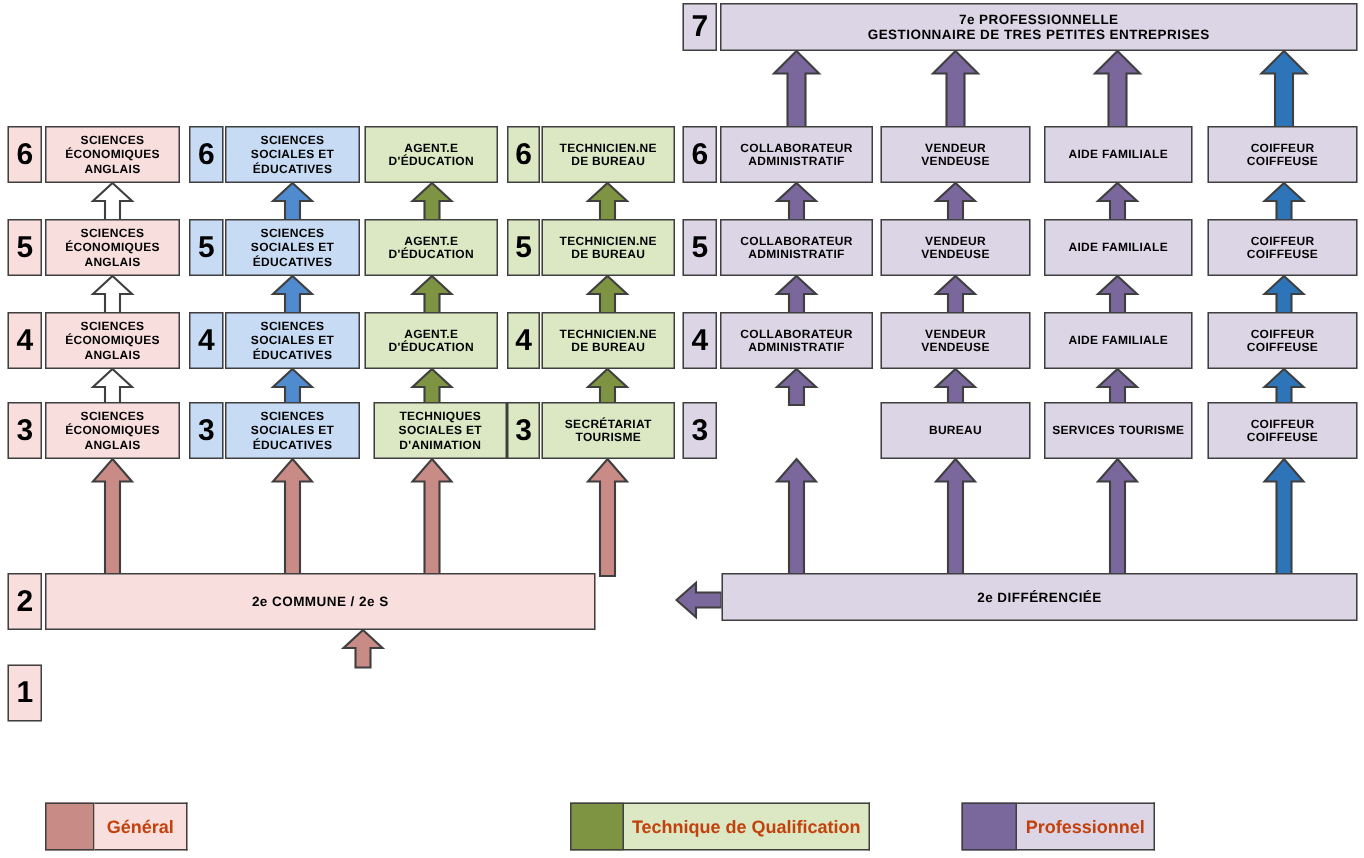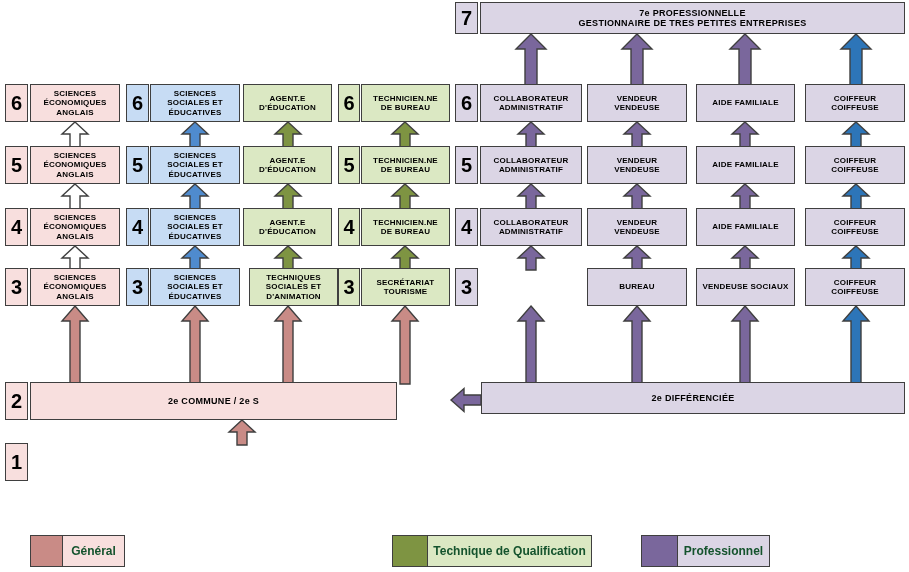--- a/index.html
+++ b/index.html
@@ -14,21 +14,21 @@
   .num{font-size:20px;}
   .mid{font-size:9px;letter-spacing:.3px;}
   .big{font-size:12px;}
   .f-general{background:var(--light-general);}
   .f-transition{background:var(--light-transition);}
   .f-qualification{background:var(--light-qualification);}
   .f-professionnel{background:var(--light-professionnel);}
   .legend-item{position:absolute;top:535px;height:32px;display:flex;z-index:2;}
   .legend-swatch{box-sizing:border-box;border:1.5px solid #3f3f3f;height:100%;}
   .legend-label{box-sizing:border-box;border:1.5px solid #3f3f3f;border-left:none;height:100%;
-       display:flex;align-items:center;justify-content:center;font-weight:bold;font-size:12px;color:#14532d;}
+       display:flex;align-items:center;justify-content:center;font-weight:bold;font-size:12px;color:#c2410c;}
   .sw-general{background:var(--arrow-general);}
   .sw-transition{background:var(--legend-transition-swatch);}
   .sw-qualification{background:var(--arrow-qualification);}
   .sw-professionnel{background:var(--arrow-professionnel);}
 </style>
 </head>
 <body>
 
 <div class="canvas">
   <div id="arrow-layer">
@@ -227,35 +227,35 @@
 SOCIALES ET
 ÉDUCATIVES</div>
   <div class="box lbl f-qualification" style="left:249px;top:268px;width:89px;height:38px">TECHNIQUES
 SOCIALES ET
 D'ANIMATION</div>
   <div class="box num f-qualification" style="left:338px;top:268px;width:22px;height:38px">3</div>
   <div class="box lbl f-qualification" style="left:361px;top:268px;width:89px;height:38px">SECRÉTARIAT
 TOURISME</div>
   <div class="box num f-professionnel" style="left:455px;top:268px;width:23px;height:38px">3</div>
   <div class="box lbl f-professionnel" style="left:587px;top:268px;width:100px;height:38px">BUREAU</div>
-  <div class="box lbl f-professionnel" style="left:696px;top:268px;width:99px;height:38px">VENDEUSE SOCIAUX</div>
+  <div class="box lbl f-professionnel" style="left:696px;top:268px;width:99px;height:38px">SERVICES TOURISME</div>
   <div class="box lbl f-professionnel" style="left:805px;top:268px;width:100px;height:38px">COIFFEUR
 COIFFEUSE</div>
 
   <div class="box num f-general" style="left:5px;top:382px;width:23px;height:38px">2</div>
   <div class="box mid f-general" style="left:30px;top:382px;width:367px;height:38px">2e COMMUNE / 2e S</div>
   <div class="box mid f-professionnel" style="left:481px;top:382px;width:424px;height:32px">2e DIFFÉRENCIÉE</div>
 
   <div class="box num f-general" style="left:5px;top:443px;width:23px;height:38px">1</div>
 
   <div class="legend-item" style="left:30px">
     <div class="legend-swatch sw-general" style="width:33px"></div>
     <div class="legend-label f-general" style="width:62px">Général</div>
   </div>
-  <div class="legend-item" style="left:392px">
+  <div class="legend-item" style="left:380px">
     <div class="legend-swatch sw-qualification" style="width:36px"></div>
     <div class="legend-label f-qualification" style="width:164px">Technique de Qualification</div>
   </div>
   <div class="legend-item" style="left:641px">
     <div class="legend-swatch sw-professionnel" style="width:37px"></div>
     <div class="legend-label f-professionnel" style="width:92px">Professionnel</div>
   </div>
 </div>
 
 </body></html>

